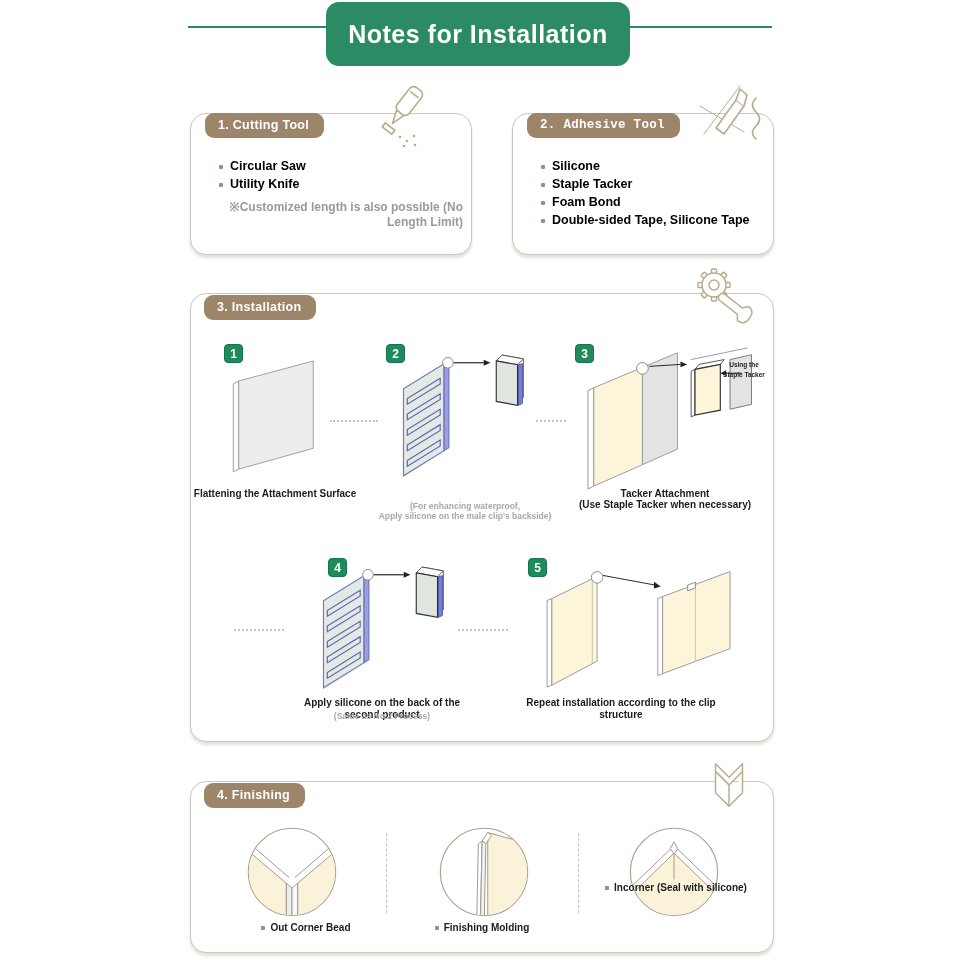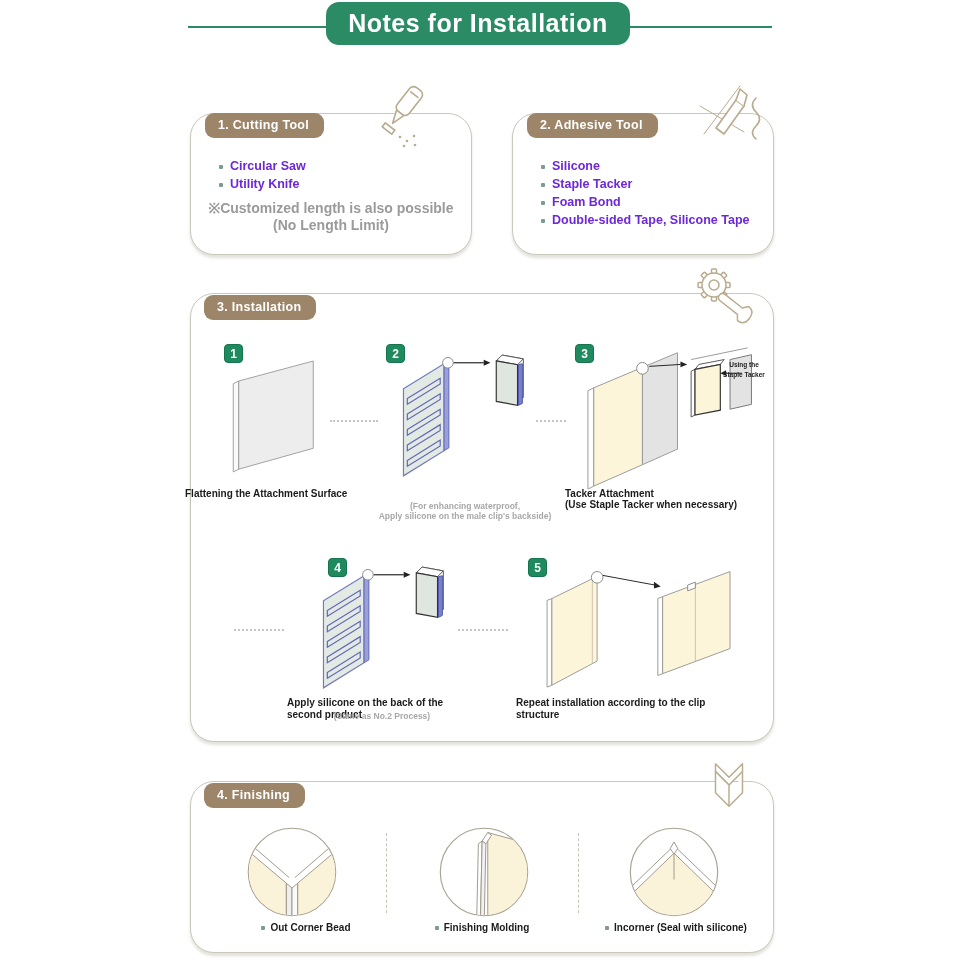--- a/index.html
+++ b/index.html
@@ -1,41 +1,41 @@
 <!DOCTYPE html>
 <html><head>
 <meta charset="utf-8">
 <style>
   html,body{margin:0;padding:0;background:#fff;}
   body{font-family:"Liberation Sans", sans-serif;}
   .page{position:relative;width:960px;height:960px;background:#fff;overflow:hidden;}
 
   
   .title-line{position:absolute;left:188px;width:584px;top:26px;height:2px;background:#2b8b64;}
-  .title-badge{position:absolute;left:326px;top:2px;width:304px;height:43px;background:#2b8b64;
+  .title-badge{position:absolute;left:326px;top:2px;width:304px;height:64px;background:#2b8b64;
     border-radius:13px;color:#fff;font-size:25px;font-weight:bold;letter-spacing:.5px;
     display:flex;align-items:center;justify-content:center;}
 
   
-  .box{position:absolute;border:1.5px solid #cac8bb;border-radius:24px;background:#fff;
+  .box{position:absolute;border:1.5px solid #cac8bb;border-radius:16px;background:#fff;
     box-shadow:0 3px 3px rgba(150,148,130,.28);}
   .sec-label{position:absolute;background:#9c8568;color:#fff;font-weight:bold;font-size:12.5px;
     letter-spacing:.3px;padding:5px 15px 6px 13px;border-radius:9px;line-height:14px;}
 
   
   .tool-list{position:absolute;margin:0;padding:0;list-style:none;}
-  .tool-list li{display:flex;align-items:center;gap:7px;font-size:12.5px;font-weight:bold;color:#6d28d9;margin-bottom:5px;line-height:13px;}
+  .tool-list li{display:flex;align-items:center;gap:7px;font-size:12.5px;font-weight:bold;color:#000000;margin-bottom:5px;line-height:13px;}
   .dot{width:4px;height:4px;border-radius:1px;background:#7d9a98;flex:0 0 auto;}
-  .note{position:absolute;font-size:14px;color:#9a9a9a;font-weight:bold;text-align:center;}
+  .note{position:absolute;font-size:12px;color:#9a9a9a;font-weight:bold;text-align:right;}
 
   
   .badge{position:absolute;width:19px;height:19px;background:#1f8a5e;border:1px solid #15744e;
     color:#fff;font-size:12px;font-weight:bold;border-radius:4px;box-sizing:border-box;
     display:flex;align-items:center;justify-content:center;}
-  .caption{position:absolute;font-size:10px;font-weight:bold;color:#1b1b1b;text-align:left;line-height:12px;}
+  .caption{position:absolute;font-size:10px;font-weight:bold;color:#1b1b1b;text-align:center;line-height:12px;}
   .subcap{position:absolute;font-size:8.5px;font-weight:bold;color:#a8a8a8;text-align:center;line-height:10px;}
   .dotline{position:absolute;border-top:2px dotted #c4c4c4;height:0;}
   .vdash{position:absolute;width:0;border-left:1px dashed #c6c2b4;}
   .anno{position:absolute;font-size:6.5px;font-weight:bold;color:#222;line-height:10px;text-align:center;}
   .step-svg{position:absolute;}
   .fin-cap{position:absolute;font-size:10px;font-weight:bold;color:#1b1b1b;text-align:center;}
   .fin-cap .dot{display:inline-block;margin-right:5px;vertical-align:1px;}
   .icon{position:absolute;}
 </style>
 </head>
@@ -72,21 +72,21 @@
         <circle cx="30" cy="53" r="1.3"></circle>
           <circle cx="37" cy="57" r="1.3"></circle>
         <circle cx="44" cy="52" r="1.3"></circle>
           <circle cx="34" cy="62" r="1.3"></circle>
           <circle cx="45" cy="61" r="1.3"></circle>
       </g>
     </g>
   </svg>
 
   <div class="box" style="left:512px;top:113px;width:260px;height:140px;">
-    <div class="sec-label" style="left:14px;top:-1px;">2. Adhesive Tool</div>
+    <div class="sec-label" style="left:14px;top:-1px;font-family:Liberation Mono, monospace;">2. Adhesive Tool</div>
     <ul class="tool-list" style="left:28px;top:46px;">
       <li>
           <span class="dot"></span>
           <span>Silicone</span>
         </li>
       <li>
           <span class="dot"></span>
           <span>Staple Tacker</span>
         </li>
       <li>
@@ -281,15 +281,15 @@
       <polygon points="50,30 -12,90 -12,112 112,112 112,90" fill="#fbf3d9"></polygon>
       <line x1="50" y1="22" x2="-2" y2="72" fill="none"></line>
       <line x1="50" y1="22" x2="102" y2="72" fill="none"></line>
       <polygon points="46,25 50,18 54,25 50,31" fill="#fff"></polygon>
       <line x1="50" y1="31" x2="50" y2="58" fill="none"></line>
     </g>
   </svg>
 
   <div class="fin-cap" style="left:236px;top:922px;width:140px;"><span class="dot"></span><span>Out Corner Bead</span></div>
   <div class="fin-cap" style="left:412px;top:922px;width:140px;"><span class="dot"></span><span>Finishing Molding</span></div>
-  <div class="fin-cap" style="left:584px;top:922px;width:184px;"><span class="dot"></span><span>Incorner (Seal with silicone)</span></div>
+  <div class="fin-cap" style="left:584px;top:882px;width:184px;"><span class="dot"></span><span>Incorner (Seal with silicone)</span></div>
 
 </div>
 
 </body></html>

